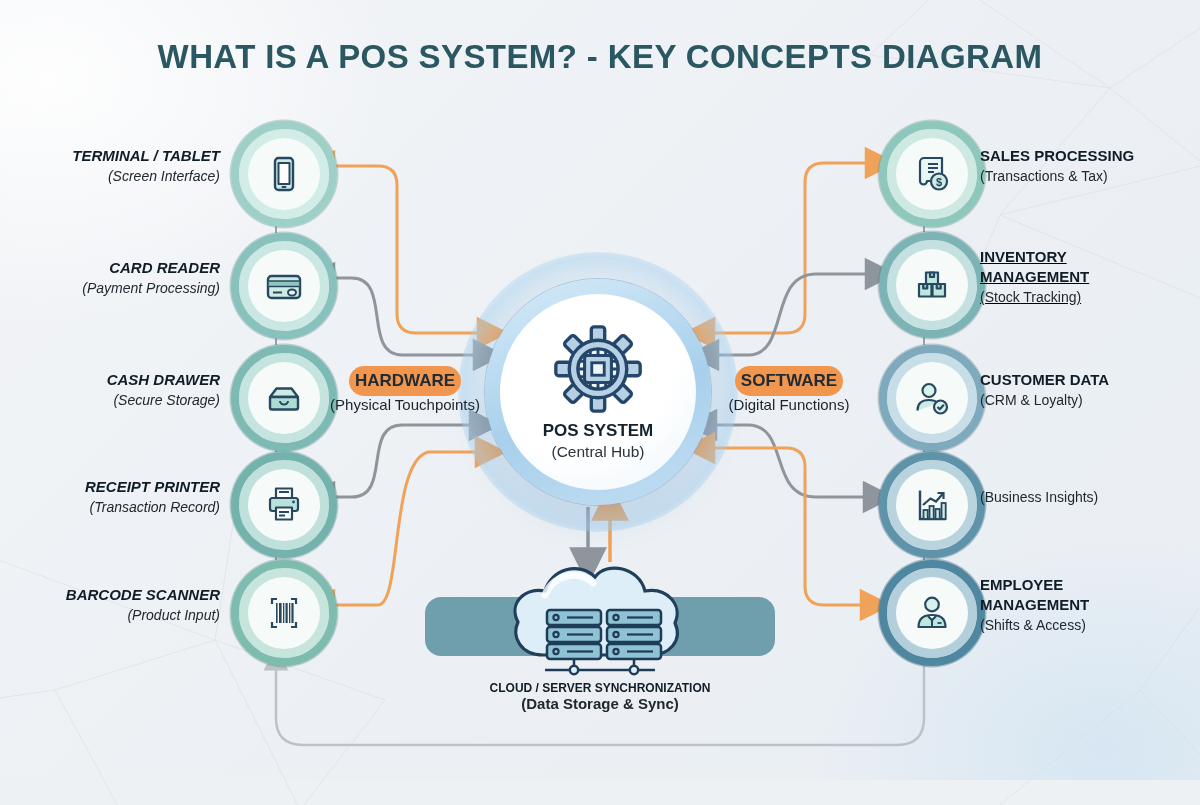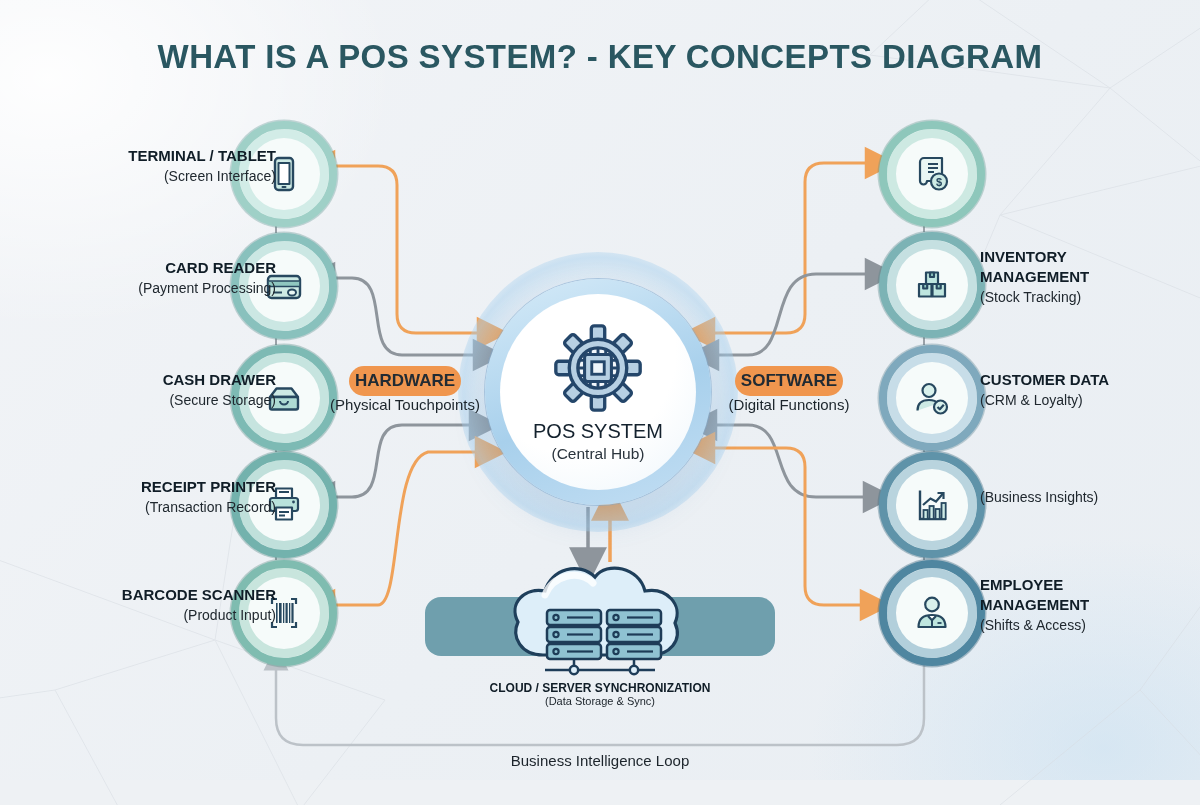--- a/index.html
+++ b/index.html
@@ -26,47 +26,47 @@
   .h2{border:8px solid #7dbab4;box-shadow:inset 0 0 0 9px #c6e4df,0 0 0 1.5px rgba(80,135,130,.35);}
   .h3{border:8px solid #73b2ad;box-shadow:inset 0 0 0 9px #c0e0db,0 0 0 1.5px rgba(75,130,126,.35);}
   .h4{border:8px solid #7fbcb0;box-shadow:inset 0 0 0 9px #c8e5dd,0 0 0 1.5px rgba(82,136,125,.35);}
   .s0{border:8px solid #8ec7bb;box-shadow:inset 0 0 0 9px #cde9e2,0 0 0 1.5px rgba(90,145,135,.35);}
   .s1{border:8px solid #7cb3b5;box-shadow:inset 0 0 0 9px #c5e0e1,0 0 0 1.5px rgba(80,130,132,.35);}
   .s2{border:8px solid #7fa9bd;box-shadow:inset 0 0 0 9px #c7dde8,0 0 0 1.5px rgba(82,125,140,.35);}
   .s3{border:8px solid #5f93a9;box-shadow:inset 0 0 0 9px #b9d4de,0 0 0 1.5px rgba(65,110,130,.4);}
   .s4{border:8px solid #4f86a0;box-shadow:inset 0 0 0 9px #b2cfdb,0 0 0 1.5px rgba(55,100,122,.4);}
   
   .label{position:absolute;display:flex;flex-direction:column;justify-content:center;z-index:3;}
-  .labL{right:924px;width:215px;text-align:right;align-items:flex-end;}
+  .labL{right:980px;width:215px;text-align:right;align-items:flex-end;font-style:italic;}
   .labR{left:980px;width:168px;text-align:left;align-items:flex-start;}
   .ltitle{font-size:15px;font-weight:bold;color:#101d27;line-height:20px;white-space:pre-line;}
   .lsub{font-size:14px;color:#20282f;line-height:19px;margin-top:1px;}
   
   .badge-wrap{position:absolute;width:0;z-index:4;display:flex;flex-direction:column;align-items:center;}
   .pill{background:#f0964e;color:#212b33;font-weight:bold;font-size:17px;
         padding:5px 6px;border-radius:18px;white-space:nowrap;}
   .pill-sub{font-size:15px;color:#1b242b;white-space:nowrap;}
   
   .hub-glow{position:absolute;left:458px;top:252px;width:280px;height:280px;border-radius:50%;z-index:1;
         background:radial-gradient(circle,rgba(167,208,238,.0) 52%,rgba(167,208,238,.5) 68%,rgba(167,208,238,0) 78%);}
   .hub{position:absolute;left:485px;top:279px;width:226px;height:226px;border-radius:50%;z-index:2;
         background:linear-gradient(160deg,#d6ebf8 0%,#a8d0ec 55%,#c2def3 100%);
         box-shadow:0 0 0 1px rgba(130,170,205,.55),0 14px 30px rgba(100,150,200,.25);}
   .hub-inner{position:absolute;inset:15px;border-radius:50%;
         background:radial-gradient(circle at 38% 30%,#ffffff 55%,#ecf5fb 100%);
         display:flex;flex-direction:column;align-items:center;justify-content:center;}
-  .hub-title{font-size:20px;font-weight:normal;color:#14222e;margin-top:6px;}
+  .hub-title{font-size:17px;font-weight:bold;color:#14222e;margin-top:6px;}
   .hub-sub{font-size:15.5px;color:#2a343d;margin-top:2px;}
   
   .band{position:absolute;left:425px;top:597px;width:350px;height:59px;border-radius:16px;
         background:#6f9fad;z-index:2;}
   .cloud-svg{position:absolute;left:505px;top:543px;z-index:3;}
   .cloud-cap{position:absolute;left:300px;width:600px;text-align:center;z-index:3;}
   .cap-title{font-size:12px;font-weight:bold;color:#101d27;}
-  .cap-sub{font-size:11px;color:#20282f;}
+  .cap-sub{font-size:15px;color:#20282f;font-weight:bold;}
   .loop-label{position:absolute;left:300px;top:752px;width:600px;text-align:center;
         font-size:15px;color:#1c242b;z-index:3;}
 </style>
 </head>
 <body>
 
 <div class="stage">
 
   <svg class="layer" width="1200" height="805" viewBox="0 0 1200 805">
     <defs>
@@ -228,34 +228,38 @@
   <div class="node nR s0" style="top:121px;">
     <svg width="48" height="48" viewBox="0 0 48 48">
       <g stroke="#27485f" stroke-width="2.2" stroke-linejoin="round">
         <path d="M16,8 H34 V31 H19 a3.5,3.5 0 0 1 -7,0 V12 a4,4 0 0 1 4,-4 Z" fill="#e9f7f4"></path>
       </g>
       <path d="M20,14 H30 M20,18 H30 M20,22 H26" stroke="#27485f" stroke-width="1.8"></path>
       <circle cx="31" cy="31.5" r="8" fill="#cdeae4" stroke="#27485f" stroke-width="2.2"></circle>
       <text x="31" y="35.5" font-size="11" font-weight="bold" fill="#27485f" text-anchor="middle" font-family="Liberation Sans, sans-serif">$</text>
     </svg>
   </div>
+  <div class="label labR" style="top:121px;height:90px;">
+    <div class="ltitle">SALES PROCESSING</div>
+    <div class="lsub">(Transactions &amp; Tax)</div>
+  </div>
 
   <div class="node nR s1" style="top:232px;">
     <svg width="48" height="48" viewBox="0 0 48 48">
       <g stroke="#27485f" stroke-width="2.2" stroke-linejoin="round">
         <rect x="18" y="11.5" width="12" height="11.5" fill="#bfe6df"></rect>
         <rect x="22" y="11.5" width="4" height="4.5" fill="#8fc7bf"></rect>
         <rect x="11" y="23" width="12.5" height="12.5" fill="#bfe6df"></rect>
         <rect x="15.2" y="23" width="4" height="4.5" fill="#8fc7bf"></rect>
         <rect x="24.5" y="23" width="12.5" height="12.5" fill="#bfe6df"></rect>
         <rect x="28.7" y="23" width="4" height="4.5" fill="#8fc7bf"></rect>
       </g>
     </svg>
   </div>
-  <div class="label labR" style="top:232px;height:90px;">
+  <div class="label labR" style="top:232px;height:90px;text-decoration:underline;">
     <div class="ltitle">INVENTORY
 MANAGEMENT</div>
     <div class="lsub">(Stock Tracking)</div>
   </div>
 
   <div class="node nR s2" style="top:345px;">
     <svg width="48" height="48" viewBox="0 0 48 48">
       <g stroke="#27485f" stroke-width="2.2" stroke-linejoin="round">
         <circle cx="21" cy="16.5" r="6.5" fill="#d9f1ec"></circle>
         <path d="M9.5,36.5 q0,-10.5 11.5,-10.5 q6.5,0 9,3.5" fill="#cdeae4"></path>
@@ -332,15 +336,14 @@
         <path d="M122,91.5 H148"></path>
       <circle cx="111" cy="108.5" r="2.6"></circle>
         <path d="M122,108.5 H148"></path>
     </g>
   </svg>
   <div class="cloud-cap" style="top:681px;">
     <div class="cap-title">CLOUD / SERVER SYNCHRONIZATION</div>
     <div class="cap-sub">(Data Storage &amp; Sync)</div>
   </div>
 
-  <div class="loop-label">Business Intelligence Loop</div>
 
 </div>
 
 </body></html>

